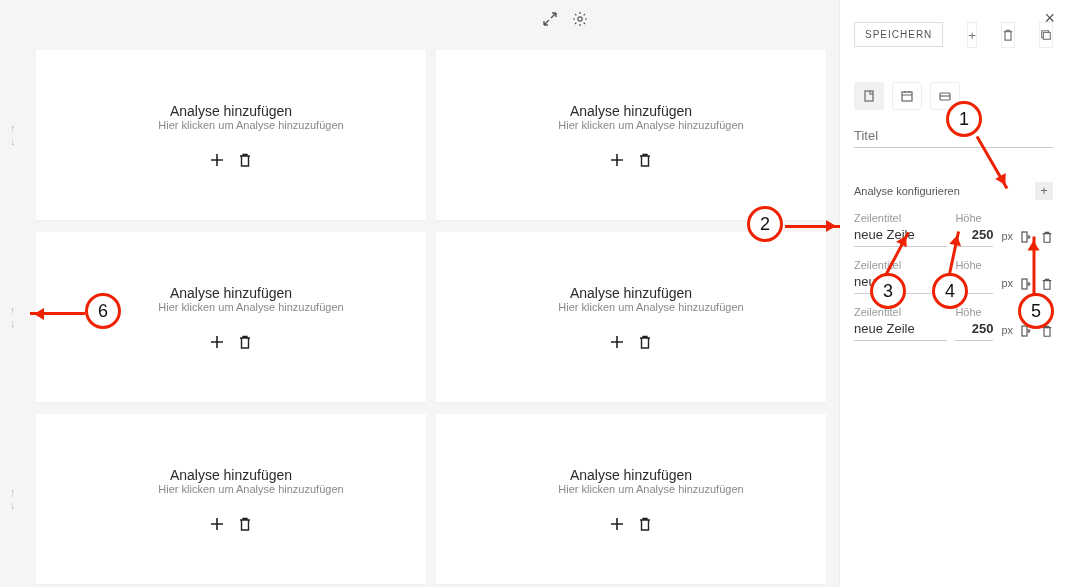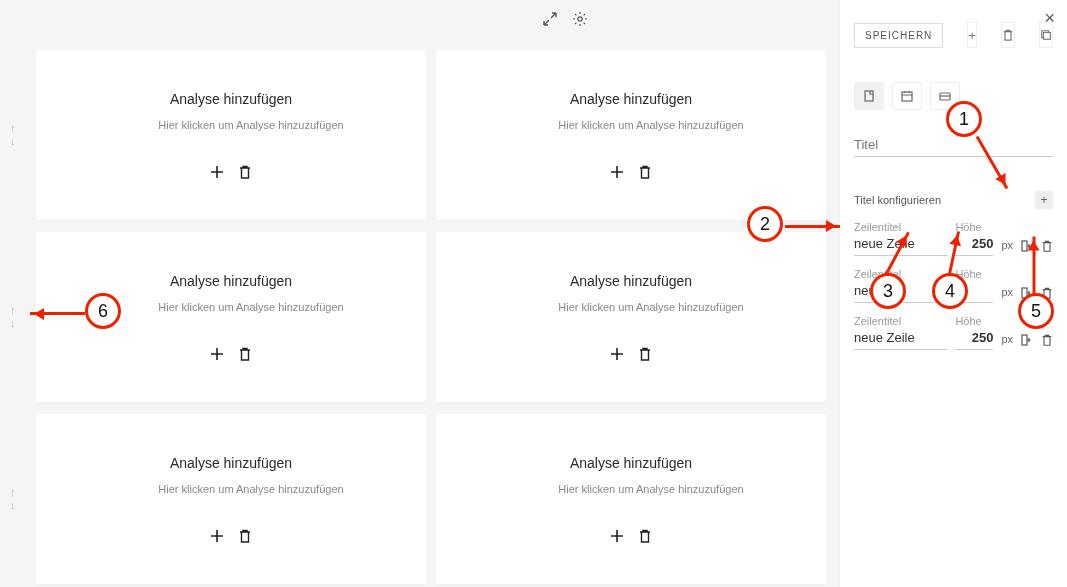--- a/index.html
+++ b/index.html
@@ -44,21 +44,21 @@
     position: absolute; left: -26px; top: 50%; transform: translateY(-50%);
     display: flex; flex-direction: column; gap: 2px;
     color: #bbb; font-size: 11px;
   }
   .row-arrows span { cursor: pointer; line-height: 1; }
   .card {
     flex: 1;
     background: #fff;
     display: flex; flex-direction: column;
     align-items: center; justify-content: center;
-    gap: 12px;
+    gap: 0;
     box-shadow: 0 1px 2px rgba(0,0,0,0.03);
     cursor: pointer;
   }
   .card-title { font-size: 14px; color: #2a2a2a; }
   .card-sub { font-size: 11px; color: #888; margin-left: 40px; }
   .card-actions { margin-top: 22px; display:flex; gap:14px; align-items:center; }
   .icon-btn { background:transparent; border:none; cursor:pointer; color:#222; display:flex; align-items:center; }
 
   .side {
     width: 228px;
@@ -66,36 +66,36 @@
     border-left: 1px solid #eee;
     height: 100%;
     padding: 10px 14px;
     position: relative;
     font-size: 12px;
     color:#444;
   }
   .close-x {
     position:absolute; top:8px; right:12px; font-size:18px; color:#555; cursor:pointer; background:none; border:none;
   }
-  .side-top { display:flex; gap:24px; align-items:center; margin-top:12px; }
+  .side-top { display:flex; gap:24px; align-items:flex-start; margin-top:12px; }
   .save-btn {
     border:1px solid #ddd; background:#fff; font-size:10px; letter-spacing:1px;
     padding:6px 10px; cursor:pointer; color:#555;
   }
   .sq-btn {
     border:1px solid #eee; background:#fff; width:26px; height:26px;
     display:flex; align-items:center; justify-content:center; cursor:pointer; color:#777;
   }
   .tab-row { display:flex; gap:8px; margin-top:34px; }
   .tab {
     width:30px; height:28px; border:1px solid #eee; background:#fff; border-radius:3px;
     display:flex; align-items:center; justify-content:center; cursor:pointer; color:#666;
   }
   .tab.active { background:#f1f1f1; }
-  .field-titel { margin-top:24px; }
+  .field-titel { margin-top:15px; }
   .field-label { font-size:11px; color:#999; }
   .field-input {
     border:none; border-bottom:1px solid #ccc; width:100%; font-size:13px;
     padding:3px 0 4px 0; background:transparent; color:#333;
   }
   .layout-hdr { margin-top:34px; display:flex; justify-content:space-between; align-items:center; }
   .layout-hdr-label { font-size:11px; color:#555; }
   .plus-tiny {
     width:18px; height:18px; background:#eee; color:#666; border:none; cursor:pointer;
     display:flex; align-items:center; justify-content:center; font-size:12px;
@@ -295,21 +295,21 @@
             <path d="M2 7h10"></path>
           </svg>
       </button>
     </div>
 
     <div class="field-titel">
       <input class="field-input" placeholder="Titel" style="">
     </div>
 
     <div class="layout-hdr">
-      <span class="layout-hdr-label">Titel konfigurieren</span>
+      <span class="layout-hdr-label">Analyse konfigurieren</span>
       <button class="plus-tiny">+</button>
     </div>
 
     <div id="rowcfgs">
         <div class="rowcfg">
     <div class="col zt">
       <span class="field-label">Zeilentitel</span>
       <input class="field-input" value="neue Zeile" style="">
     </div>
     <div class="col ht">

